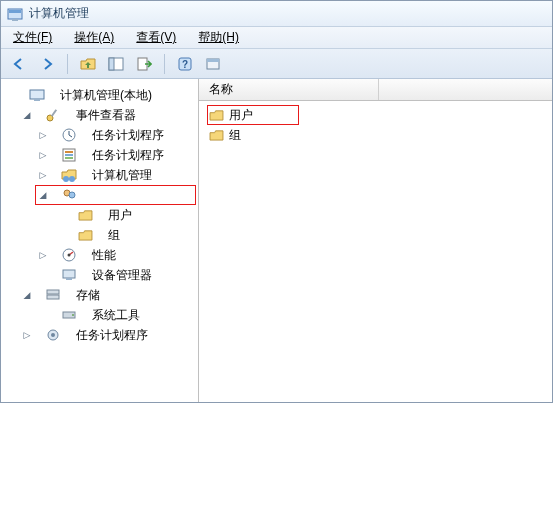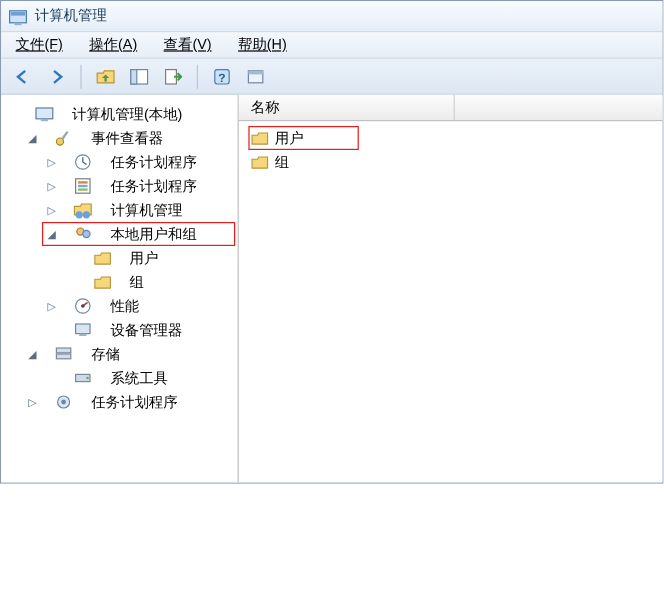--- a/index.html
+++ b/index.html
@@ -283,21 +283,20 @@
                 </li>
                 <li>
                   <div class="trow highlight">
                     <span class="exp">◢</span>
                     <span class="ticon">
                       <svg viewBox="0 0 16 16">
                           <circle cx="6" cy="6" r="3" fill="#f0c27c" stroke="#a9793c"></circle>
                           <circle cx="11" cy="8" r="3" fill="#9cc4ea" stroke="#5a86b2"></circle>
                         </svg>
                     </span>
-                    <span class="tlbl">本地用户和组</span>
                   </div>
                   <ul>
                     <li>
                       <div class="trow">
                         <span class="exp none"></span>
                         <span class="ticon">
                           <svg class="folder-icon" viewBox="0 0 16 13">
                               <path d="M1 4 L6 4 L7 2 L15 2 L15 12 L1 12 Z" fill="#f6d77a" stroke="#b8933b"></path>
                             </svg>
                         </span>

